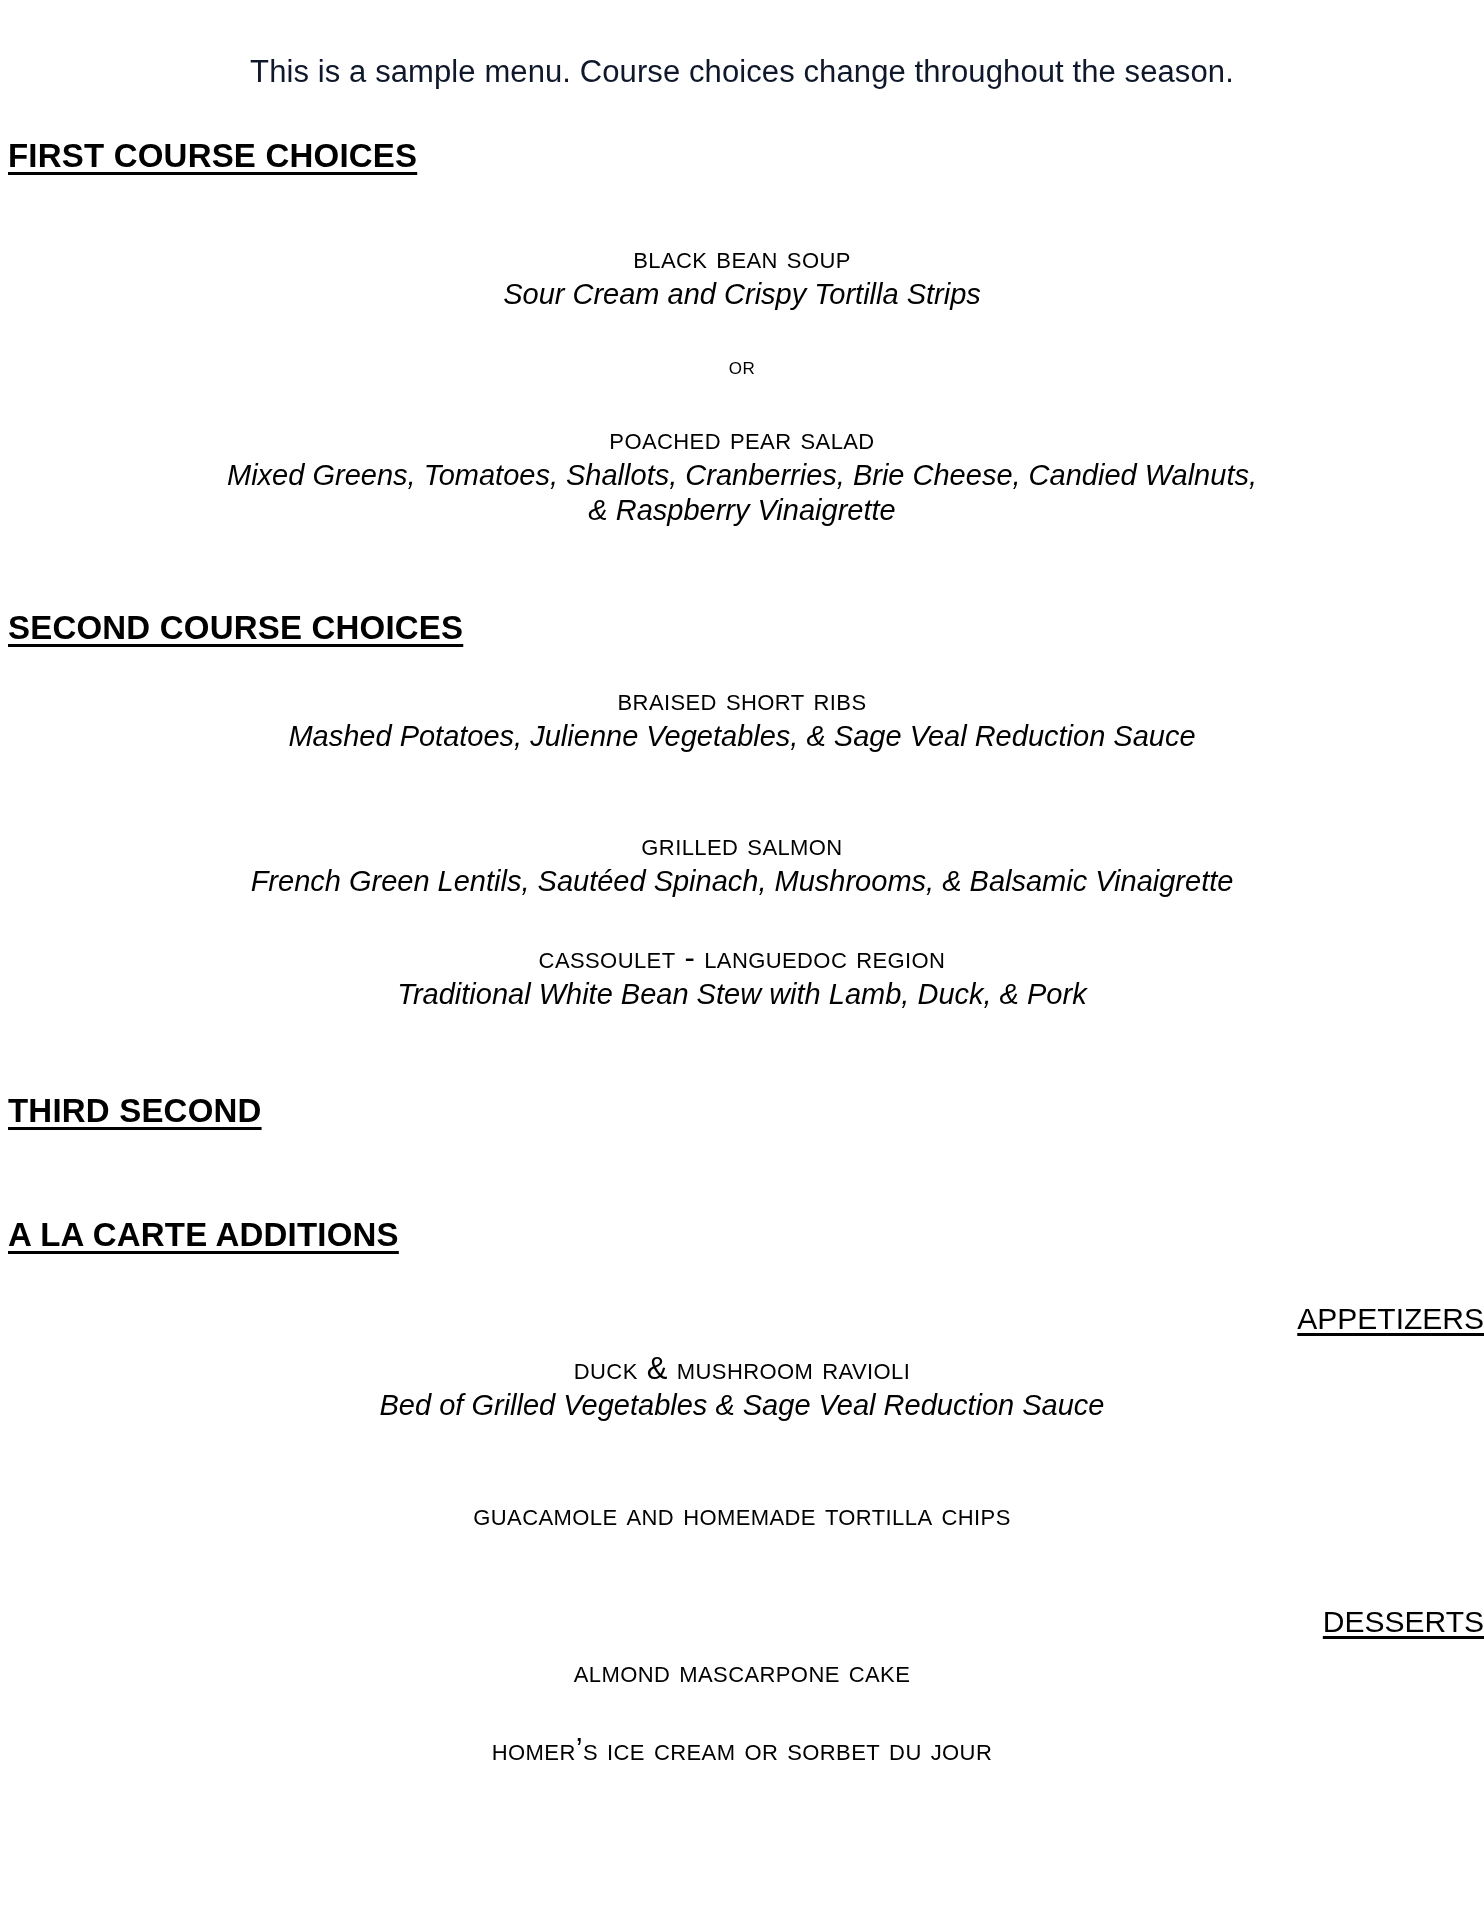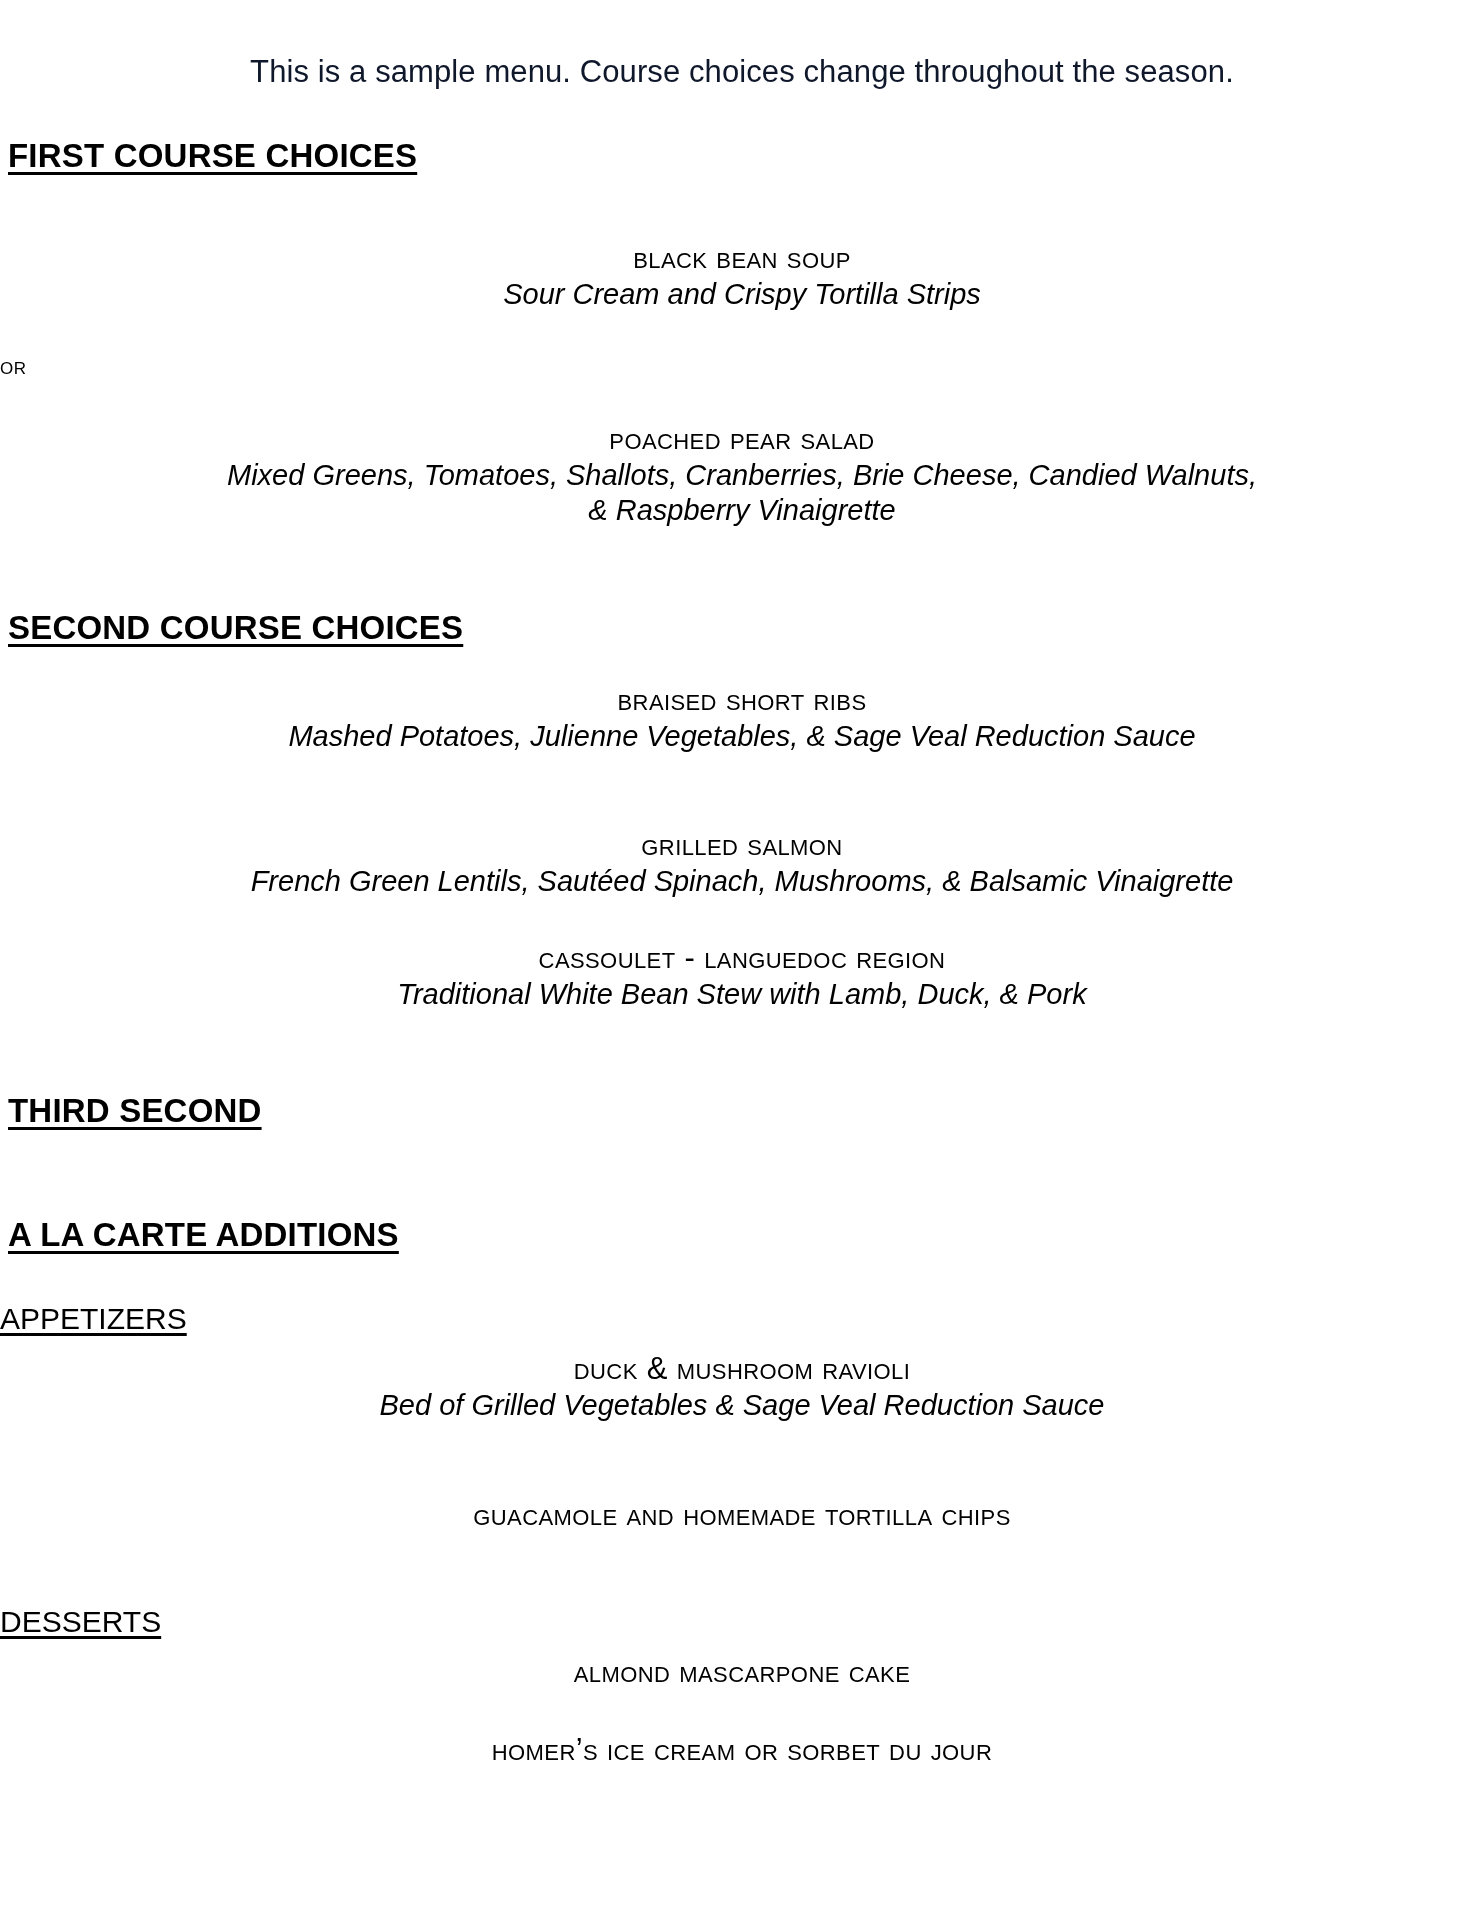--- a/index.html
+++ b/index.html
@@ -38,21 +38,21 @@
     font-weight: bold;
     text-decoration: underline;
     text-underline-offset: 5px;
     letter-spacing: 0.2px;
     margin: 8px;
   }
   
   .sub-heading {
     font-size: 30px;
     font-weight: normal;
-    text-align: left;
+    text-align: right;
     text-decoration: underline;
     text-underline-offset: 4px;
     margin: 0;
   }
   
   .dish-name {
     font-size: 31px;
     font-weight: normal;
     font-variant: small-caps;
     text-transform: lowercase;
@@ -68,20 +68,21 @@
     text-align: center;
     margin: 0;
     line-height: 1.22;
     padding: 0 63px;
   }
   
   .or-divider {
     font-size: 24px;
     font-variant: small-caps;
     text-transform: lowercase;
+    text-align: center;
     letter-spacing: 0.6px;
     margin: 0;
   }
   .spacer-xs { height: 14px; }
   .spacer-s  { height: 26px; }
   .spacer-m  { height: 40px; }
   .spacer-l  { height: 56px; }
   .spacer-xl { height: 72px; }
   .dish-block { margin: 0; }
 </style>

